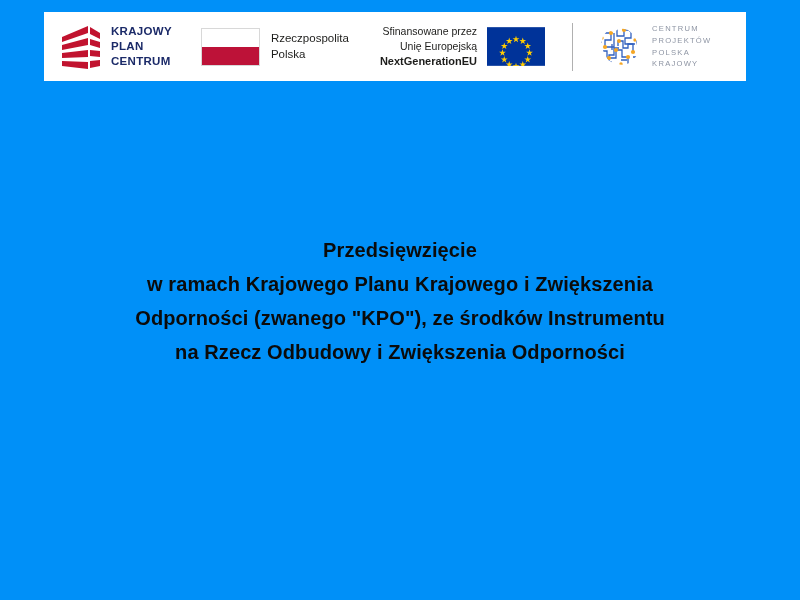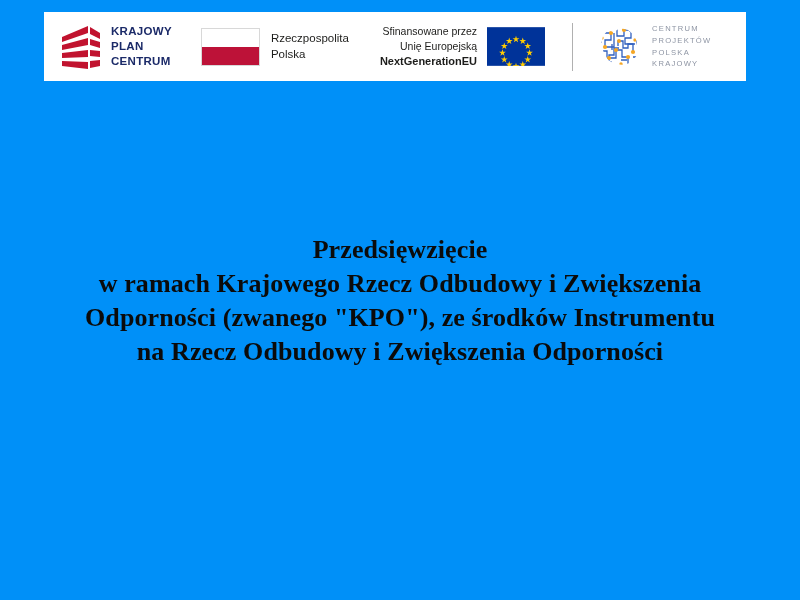--- a/index.html
+++ b/index.html
@@ -133,27 +133,26 @@
 
   
   .title-wrap {
     position: absolute;
     left: 0;
     top: 233px;
     width: 800px;
     text-align: center;
   }
   .title-line {
-    font-size: 26px;
+    font-size: 20px;
     font-weight: bold;
     color: #0b0b0b;
     line-height: 34px;
     letter-spacing: 0.1px;
     white-space: nowrap;
-    font-family: Liberation Serif, serif;
   }
 </style>
 </head>
 <body style="background: rgb(0, 144, 248);">
 
 <div class="logo-banner">
 
   <div class="logo-block kpo-logo">
     <span class="kpo-mark">
       <svg viewBox="0 0 42 46" width="42" height="46" aria-hidden="true">
@@ -261,16 +260,16 @@
       <div>PROJEKTÓW</div>
       <div>POLSKA</div>
       <div>KRAJOWY</div>
     </span>
   </div>
 
 </div>
 
 <div class="title-wrap">
   <div class="title-line" style="color: rgb(11, 11, 11);">Przedsięwzięcie</div>
-  <div class="title-line" style="color: rgb(11, 11, 11);">w ramach Krajowego Rzecz Odbudowy i Zwiększenia</div>
+  <div class="title-line" style="color: rgb(11, 11, 11);">w ramach Krajowego Planu Krajowego i Zwiększenia</div>
   <div class="title-line" style="color: rgb(11, 11, 11);">Odporności (zwanego "KPO"), ze środków Instrumentu</div>
   <div class="title-line" style="color: rgb(11, 11, 11);">na Rzecz Odbudowy i Zwiększenia Odporności</div>
 </div>
 
 </body></html>

